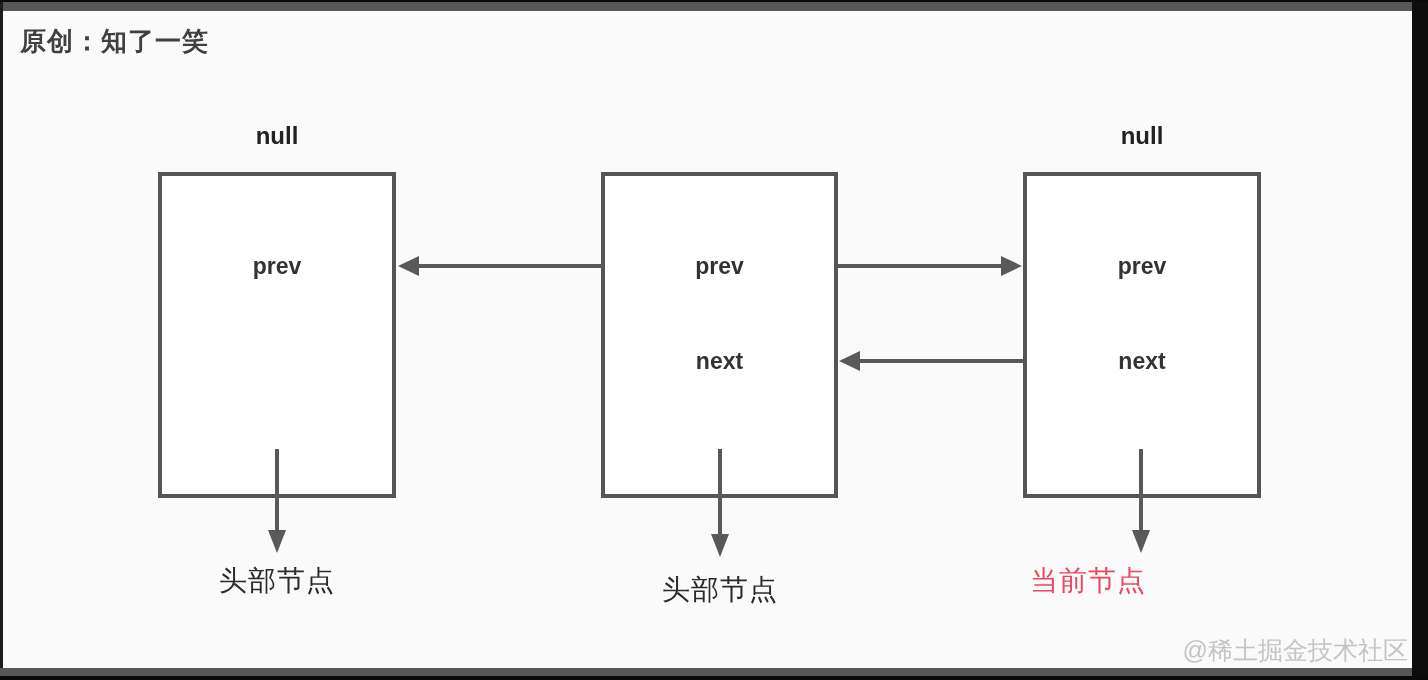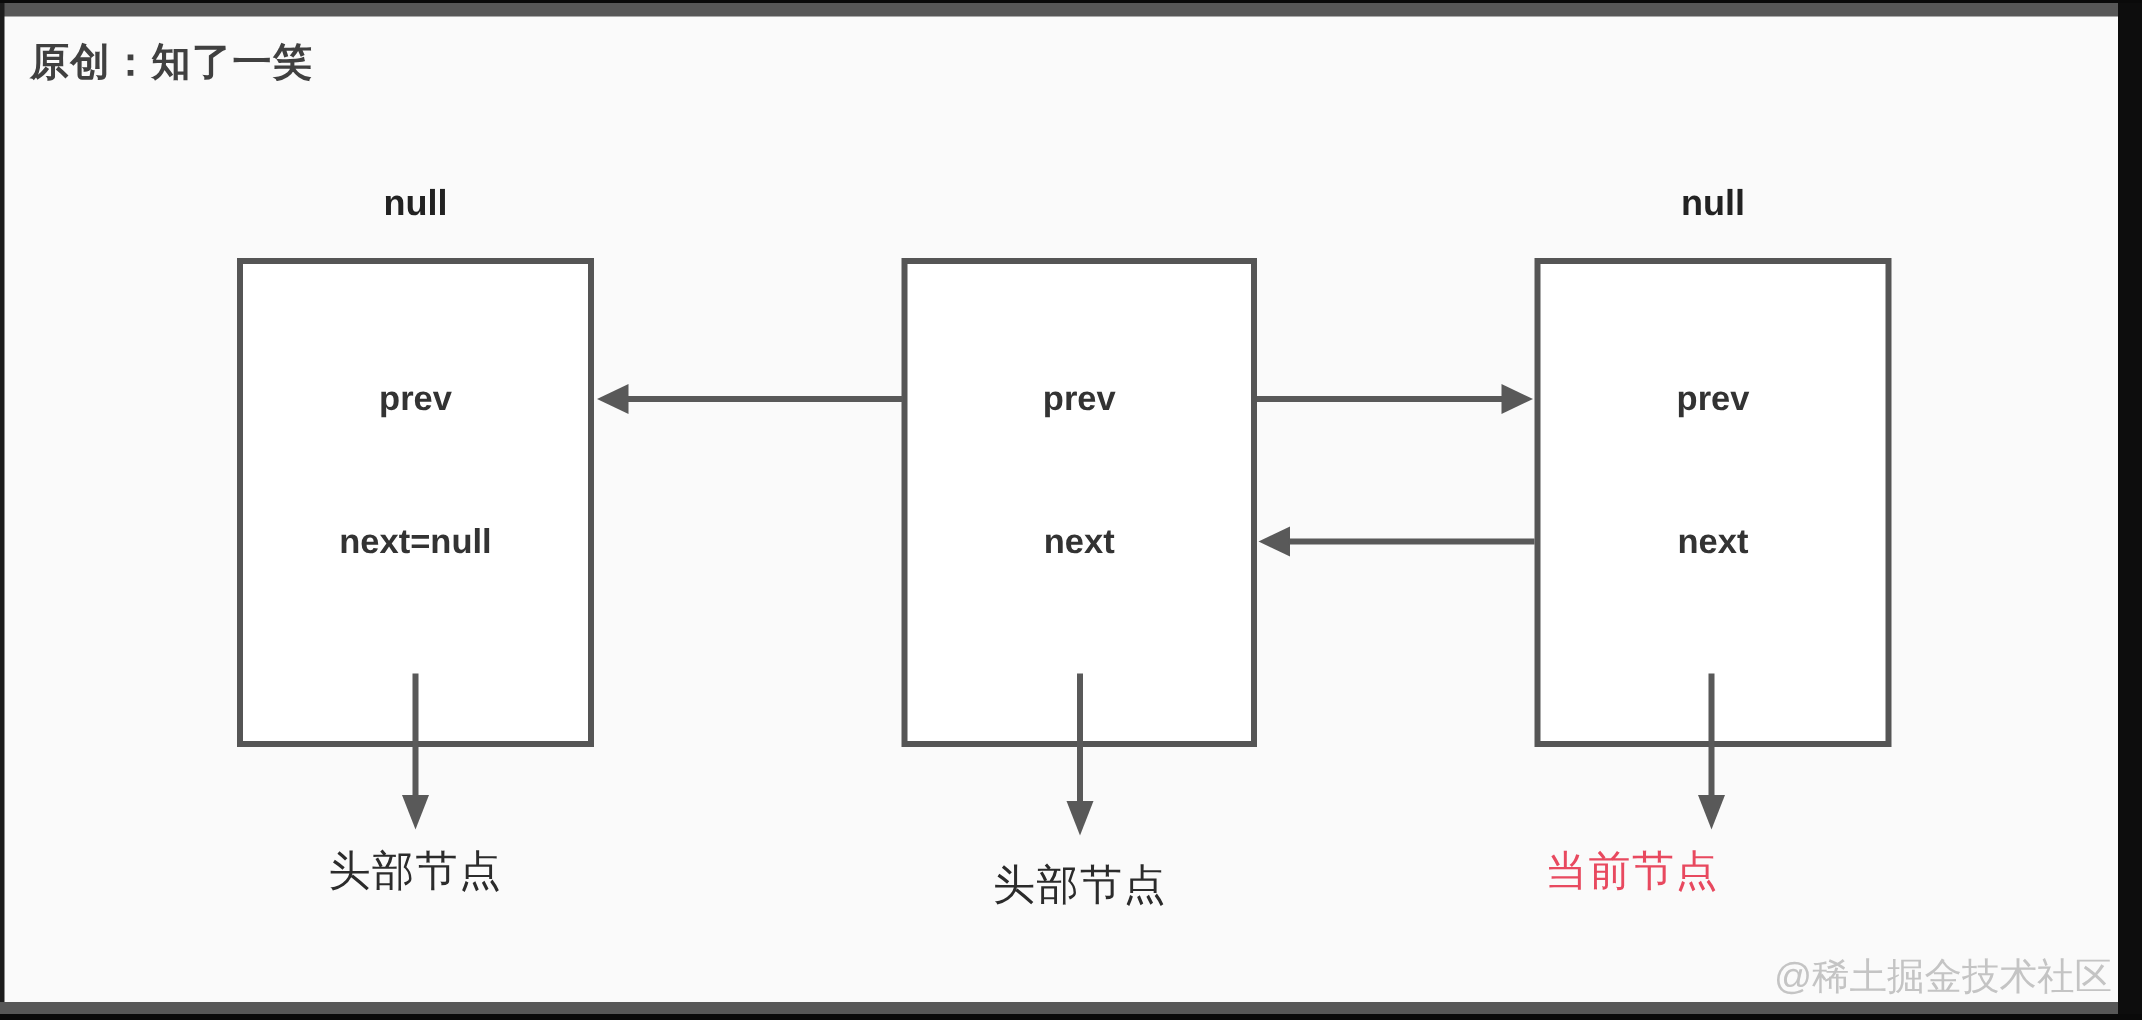--- a/index.html
+++ b/index.html
@@ -76,21 +76,20 @@
 <body>
 
 <div class="abs wm-top">原创：知了一笑</div>
 <div class="abs wm-bottom">@稀土掘金技术社区</div>
 
 <div class="abs node-title title-head">null</div>
 <div class="abs node-title title-tail">null</div>
 
 <div class="abs box box-head">
   <div class="box-field field-prev">prev</div>
-  <div class="box-field field-next">next=null</div>
 </div>
 
 <div class="abs box box-middle">
   <div class="box-field field-prev">prev</div>
   <div class="box-field field-next">next</div>
 </div>
 
 <div class="abs box box-tail">
   <div class="box-field field-prev">prev</div>
   <div class="box-field field-next">next</div>

